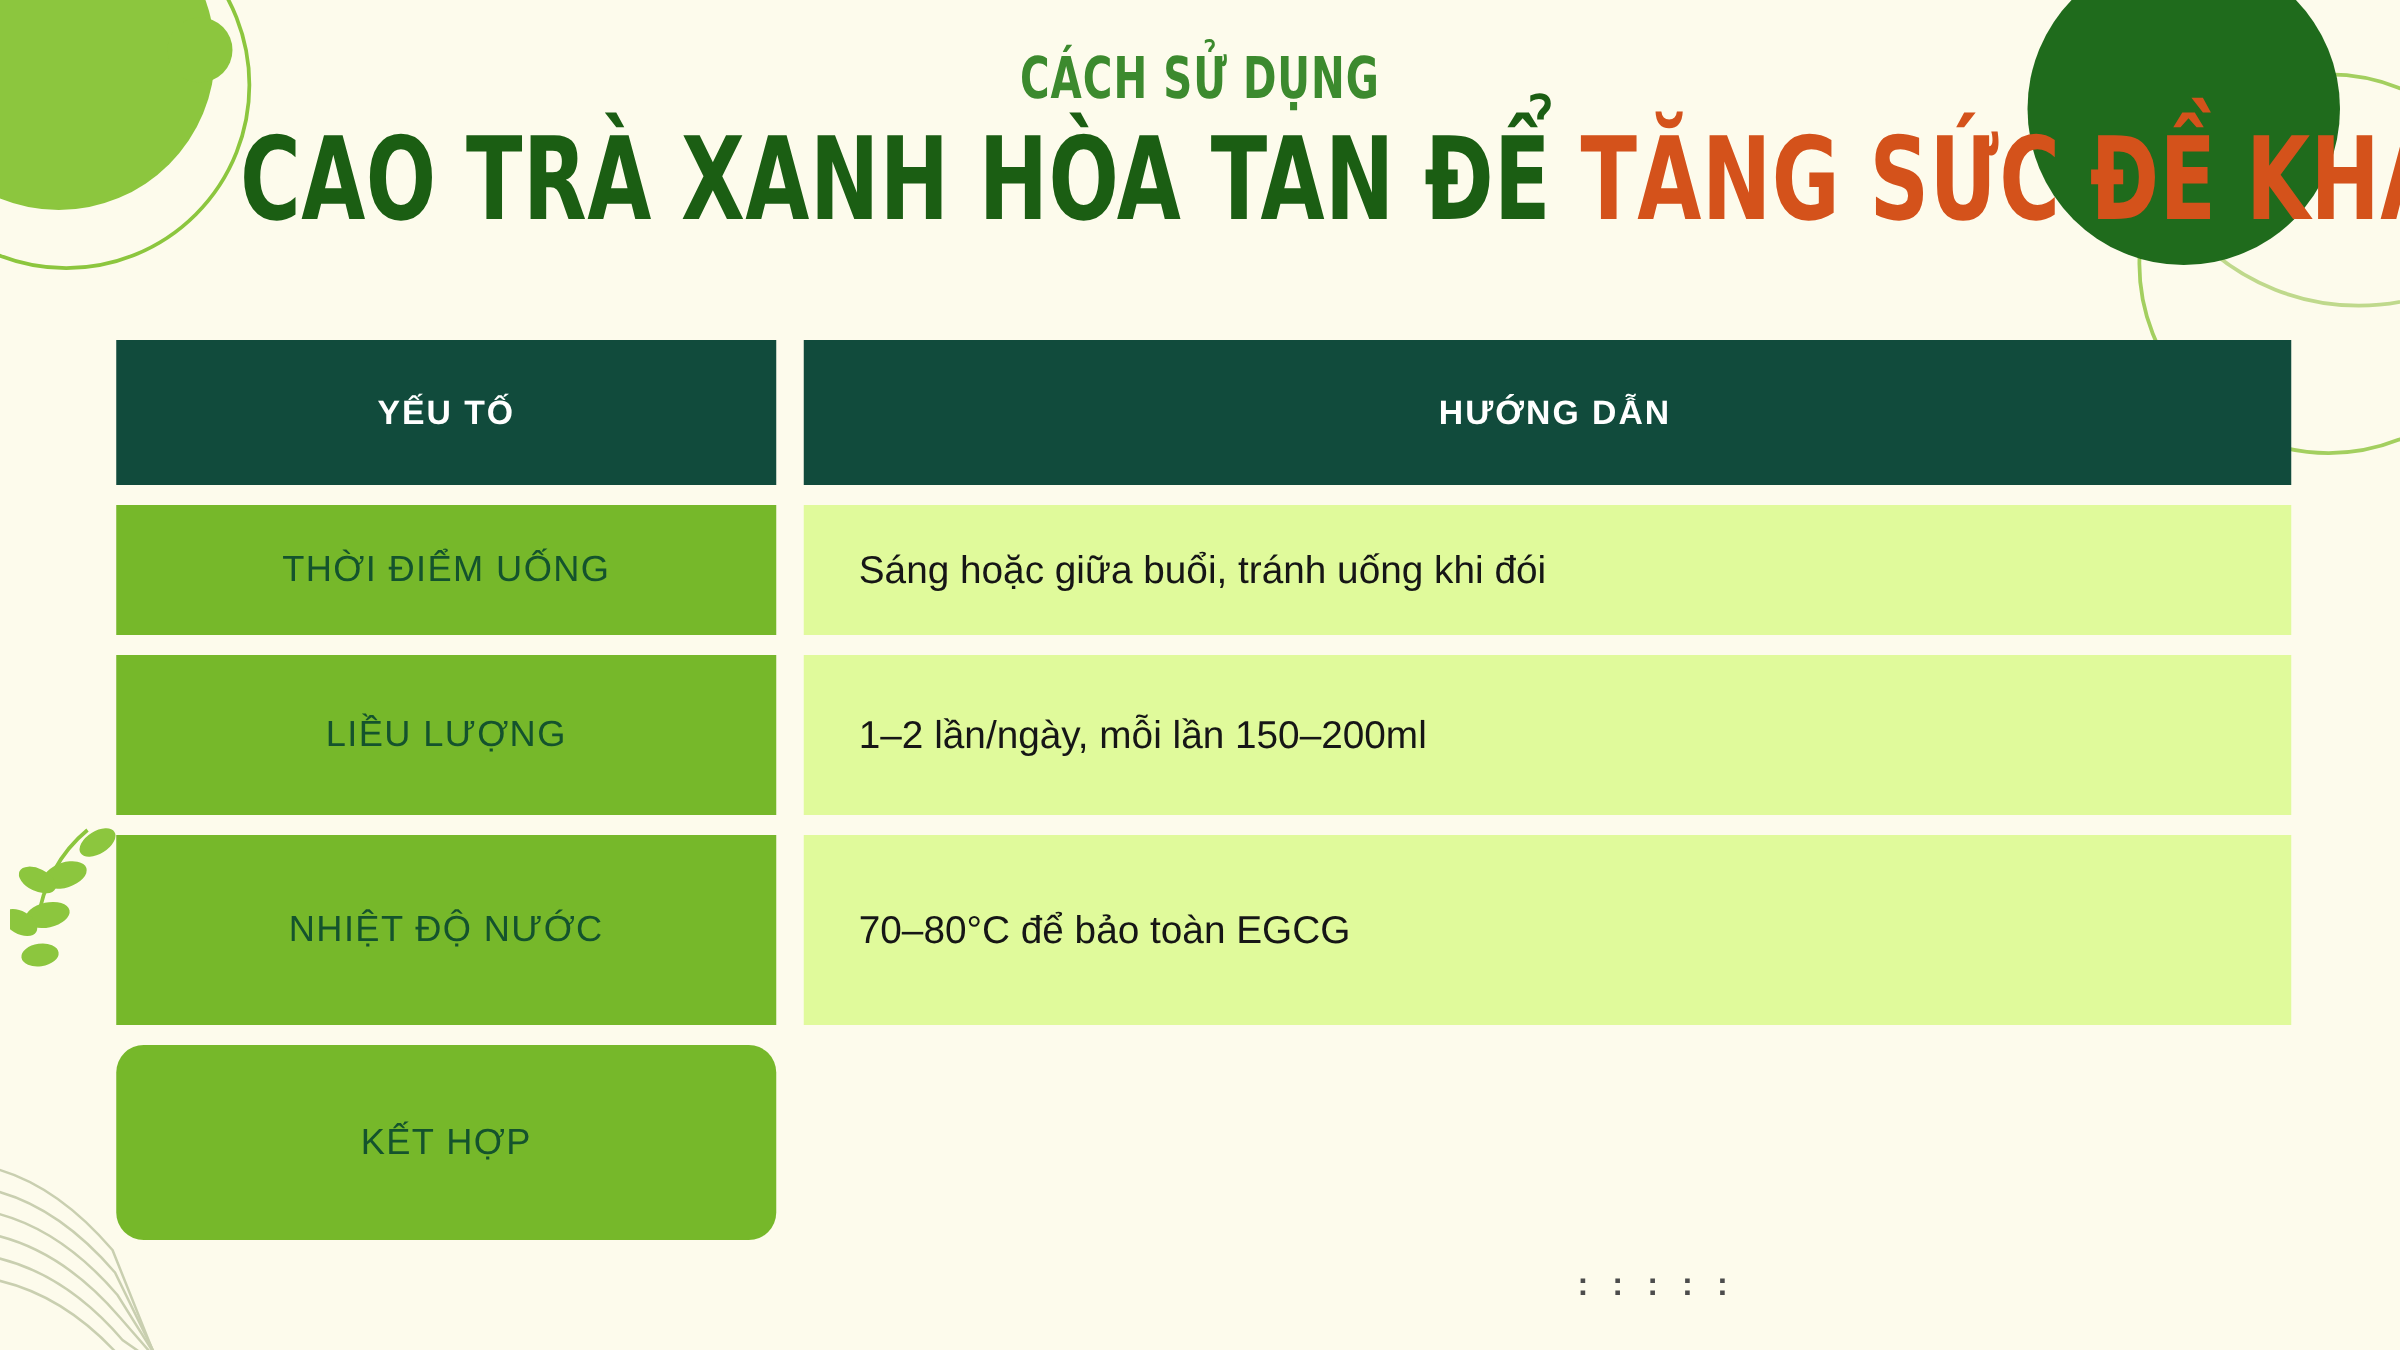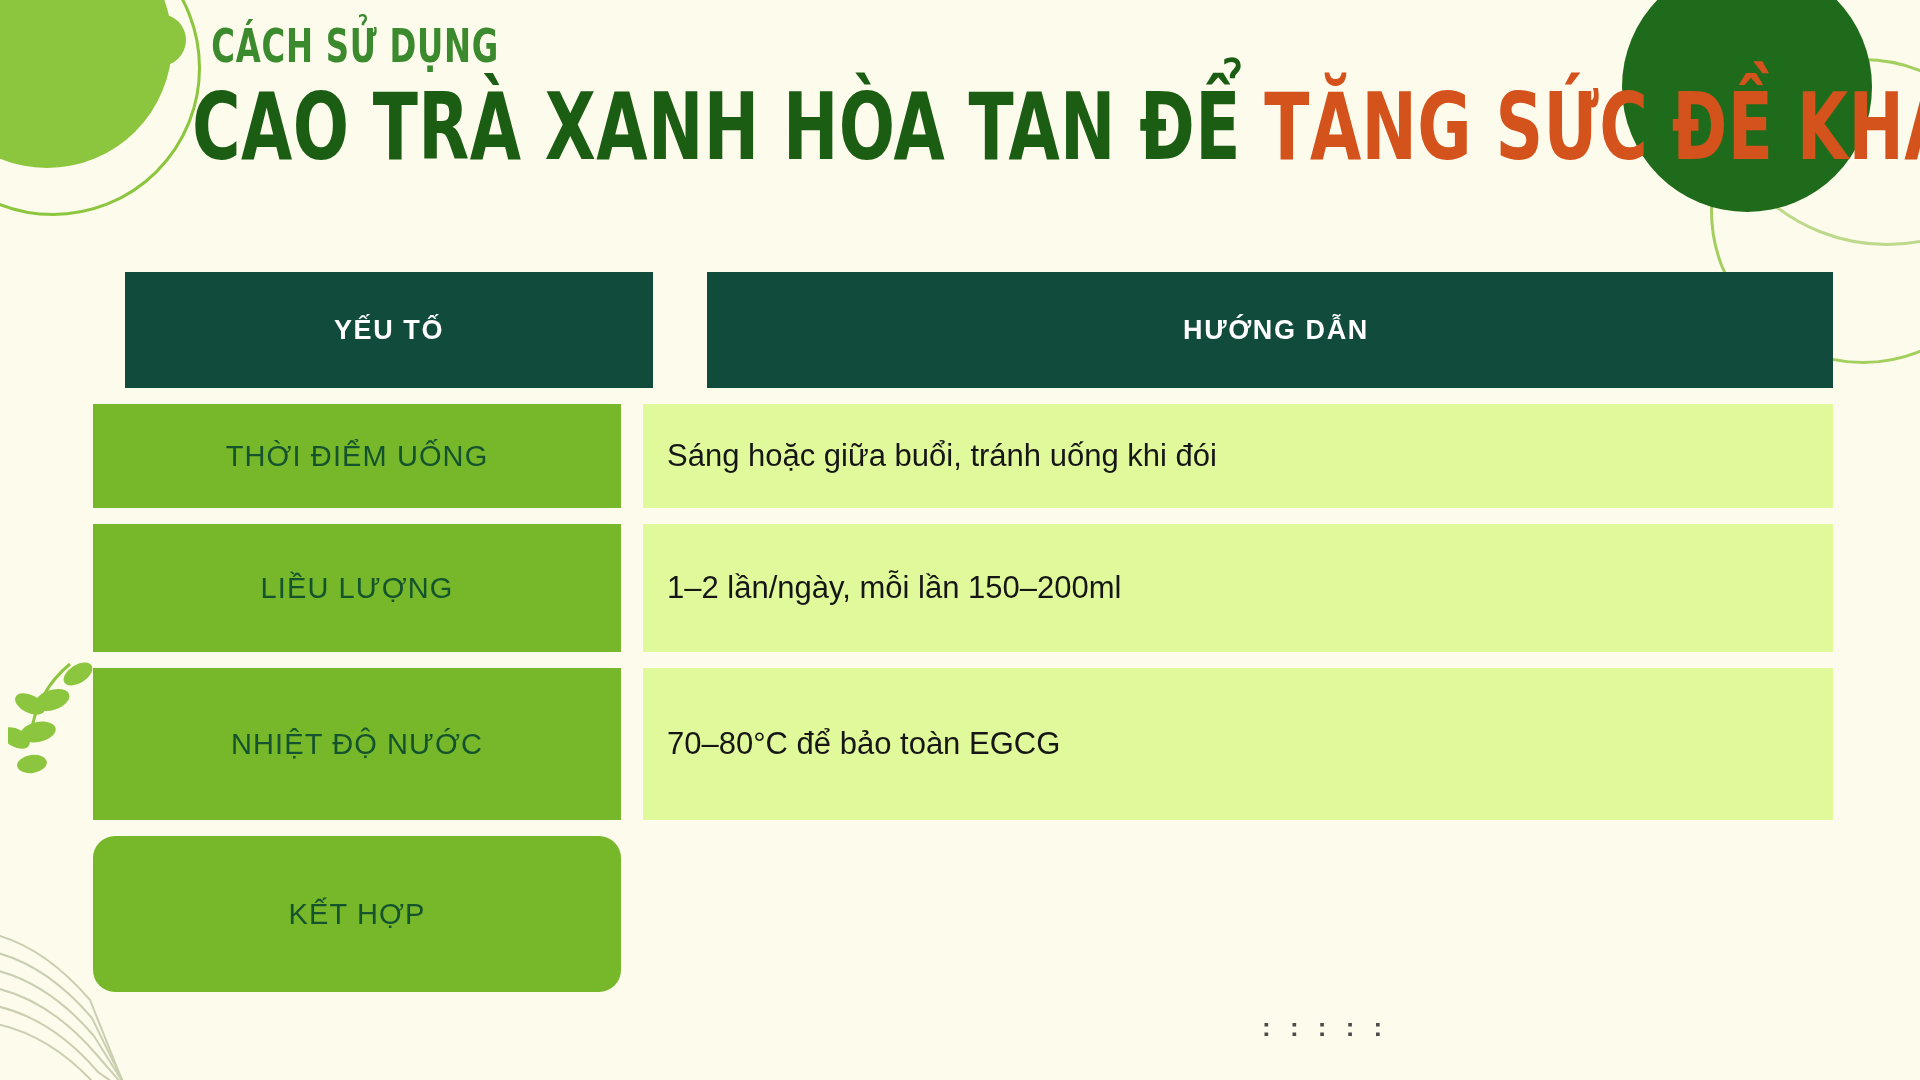--- a/index.html
+++ b/index.html
@@ -58,21 +58,22 @@
     background: transparent;
   }
 
   #sprig-left { left: 8px; top: 660px; width: 110px; height: 130px; }
 
   #lines-bottomleft { left: -30px; bottom: -20px; width: 230px; height: 230px; }
 
   
   #headline-block {
     position: absolute;
-    left: 0; right: 0; top: 22px;
+    left: 0; right: 0; top: 38px;
+    text-align: center;
   }
   #eyebrow {
     font-family: "Liberation Sans Narrow", "DejaVu Sans Condensed", "Liberation Sans", sans-serif;
     font-weight: 700;
     font-size: 46px;
     letter-spacing: 1px;
     color: #3C8A2E;
     line-height: 1.05;
     transform: scaleX(0.78);
     transform-origin: center;
@@ -108,29 +109,28 @@
     flex: 0 0 528px;
     display: flex;
     align-items: center;
     justify-content: center;
     text-align: center;
   }
   .cell-value {
     flex: 1 1 auto;
     display: flex;
     align-items: center;
-    padding-left: 24px;
+    padding-left: 44px;
   }
 
   
   #header-row .cell-label,
   #header-row .cell-value {
     background: #114B3C;
     height: 116px;
-    margin-left: 32px;
   }
   #header-row .cell-value { justify-content: center; padding-left: 12px; }
   .header-text {
     color: #FFFFFF;
     font-weight: 700;
     font-size: 27px;
     letter-spacing: 1.6px;
   }
 
   

